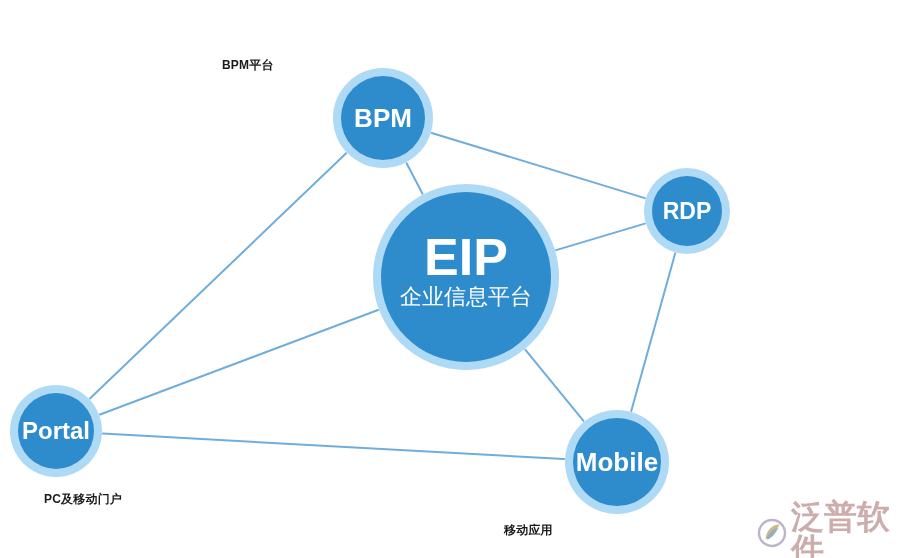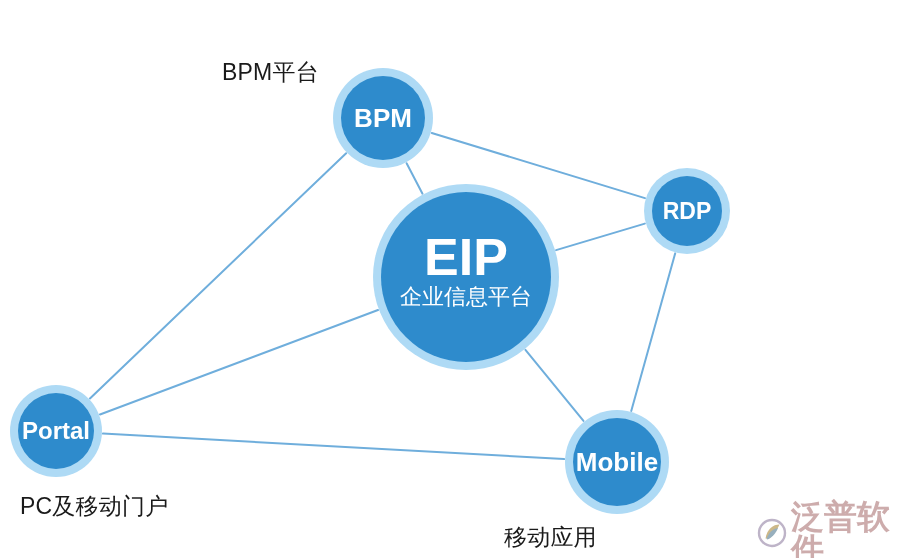--- a/index.html
+++ b/index.html
@@ -27,27 +27,27 @@
   .node-label-main {
     font-weight: bold;
     fill: #ffffff;
   }
   .node-label-sub {
     fill: #ffffff;
   }
   .caption-text {
     position: absolute;
     color: #1a1a1a;
-    font-weight: normal;
-    font-size: 23px;
+    font-weight: bold;
+    font-size: 12px;
     white-space: nowrap;
     letter-spacing: 0.2px;
   }
   #caption-bpm { left: 222px; top: 57px; }
-  #caption-portal { left: 20px; top: 491px; }
+  #caption-portal { left: 44px; top: 491px; }
   #caption-mobile { left: 504px; top: 522px; }
 
   #watermark {
     position: absolute;
     left: 757px;
     top: 500px;
     width: 140px;
     height: 56px;
     opacity: 0.92;
   }

